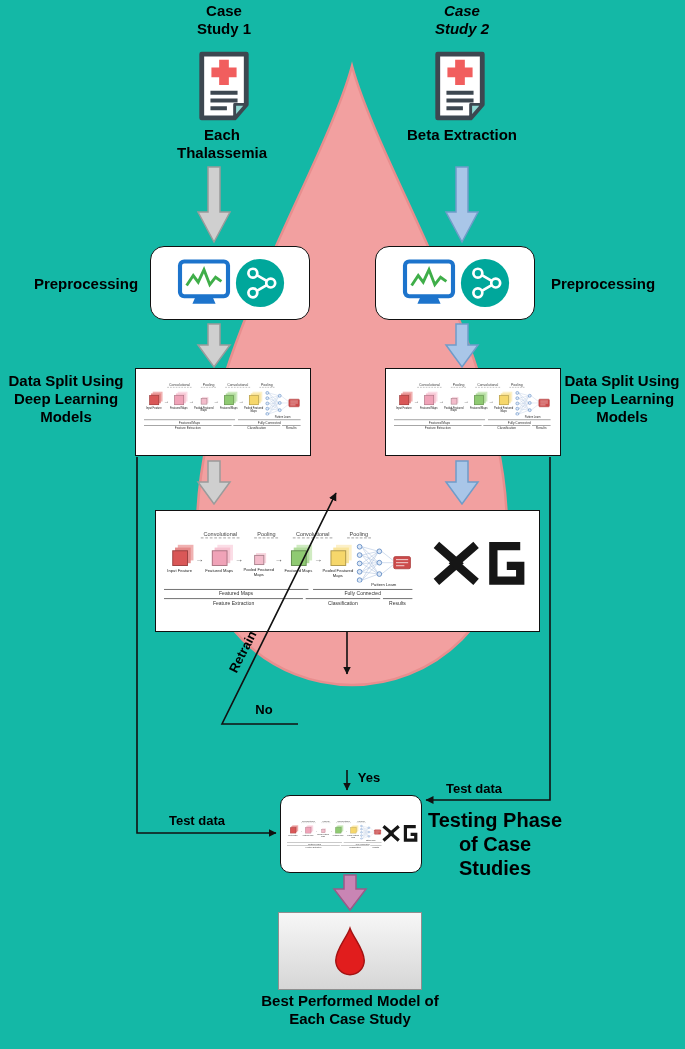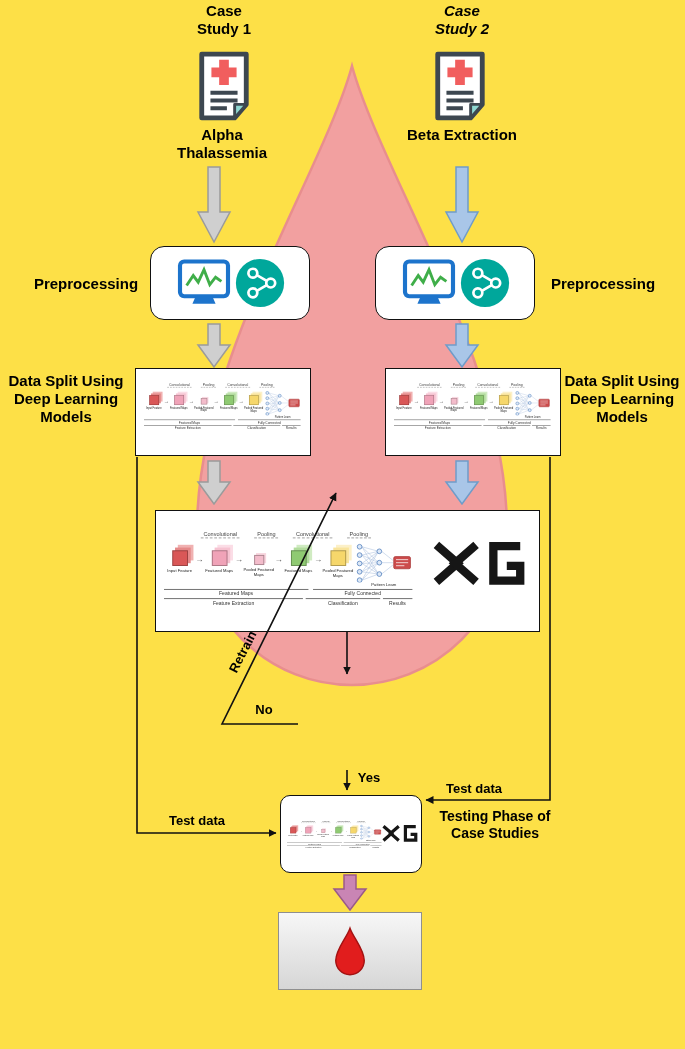--- a/index.html
+++ b/index.html
@@ -1,23 +1,23 @@
 <!DOCTYPE html>
 <html><head>
 <meta charset="utf-8">
 <style>
   *{margin:0;padding:0;box-sizing:border-box;}
   body{background:#ffffff;font-family:"Liberation Sans",sans-serif;color:#000;}
-  #canvas{position:relative;width:685px;height:1049px;background:#fde047;overflow:hidden;}
+  #canvas{position:relative;width:685px;height:1049px;background:#14b8a6;overflow:hidden;}
   svg.layer{position:absolute;left:0;top:0;pointer-events:none;}
   #drop-layer{z-index:0;}
   #connector-layer{z-index:3;}
   .conn{fill:none;stroke:#111;stroke-width:1.6;marker-end:url(#ah);}
   .lbl{position:absolute;z-index:4;font-weight:bold;text-align:center;line-height:1.2;}
-  .fs15{font-size:15px;}.fs14{font-size:14px;}.fs13{font-size:13px;}
+  .fs15{font-size:15px;}.fs14{font-size:20px;}.fs13{font-size:13px;}
   .node{position:absolute;background:#fff;border:1.6px solid #111;z-index:2;overflow:hidden;}
   .round14{border-radius:14px;}.round10{border-radius:10px;}
   .icon-row{display:flex;align-items:center;justify-content:center;height:100%;gap:7px;}
   .blockarrow{position:absolute;z-index:2;}
   .ba-gray{fill:#CFCFCF;stroke:#9B9B9B;stroke-width:1.5;}
   .ba-blue{fill:#A9C6E8;stroke:#6F9CC9;stroke-width:1.5;}
   .ba-pink{fill:#C985B4;stroke:#9A5A88;stroke-width:1.5;}
   .docicon{position:absolute;z-index:2;}
   
   .diamond{position:absolute;z-index:2;width:102px;height:96px;}
@@ -84,21 +84,21 @@
     <path d="M26,10 h10 v8 h8 v10 h-8 v8 h-10 v-8 h-8 v-10 h8 Z" fill="#F15E5E"></path>
     <path d="M17,44 H45 M17,52 H45 M17,60 H34" stroke="#3D4750" stroke-width="4" fill="none"></path>
   </svg>
   <svg class="docicon" style="left:430px;top:50px;" width="60" height="72" viewBox="0 0 62 74">
     <path d="M8,4 H54 V56 L42,70 H8 Z" fill="#fff" stroke="#3D4750" stroke-width="5" stroke-linejoin="round"></path>
     <path d="M54,56 L42,56 L42,70 Z" fill="#8FD8D2" stroke="#3D4750" stroke-width="3" stroke-linejoin="round"></path>
     <path d="M26,10 h10 v8 h8 v10 h-8 v8 h-10 v-8 h-8 v-10 h8 Z" fill="#F15E5E"></path>
     <path d="M17,44 H45 M17,52 H45 M17,60 H34" stroke="#3D4750" stroke-width="4" fill="none"></path>
   </svg>
 
-  <div class="lbl fs15" style="left:162px;top:126px;width:120px;">Alpha Thalassemia</div>
+  <div class="lbl fs15" style="left:162px;top:126px;width:120px;">Each Thalassemia</div>
   <div class="lbl fs15" style="left:402px;top:126px;width:120px;">Beta Extraction</div>
 
   <svg class="blockarrow" style="left:196px;top:166px;" width="36" height="78" viewBox="0 0 36 78">
       <polygon class="ba-gray" points="12,1 24,1 24,46 34,46 18,76 2,46 12,46"></polygon>
     </svg>
   <svg class="blockarrow" style="left:444px;top:166px;" width="36" height="78" viewBox="0 0 36 78">
       <polygon class="ba-blue" points="12,1 24,1 24,46 34,46 18,76 2,46 12,46"></polygon>
     </svg>
 
   <div class="lbl fs15" style="left:23px;top:275px;width:126px;">Preprocessing</div>
@@ -441,14 +441,15 @@
 
   <svg class="blockarrow" style="left:332px;top:874px;" width="36" height="38" viewBox="0 0 36 38">
       <polygon class="ba-pink" points="12,1 24,1 24,15 34,15 18,36 2,15 12,15"></polygon>
     </svg>
 
   <div class="resultbox" style="left:278px;top:912px;width:144px;height:78px;">
     <svg width="38" height="52" viewBox="0 0 40 54">
       <path d="M20,3 C16.5,13 5,25.5 5,37 a15,15 0 0 0 30,0 C35,25.5 23.5,13 20,3 Z" fill="#E11D1D" stroke="#A31212" stroke-width="1.5"></path>
     </svg>
   </div>
+  <div class="lbl fs15" style="left:250px;top:992px;width:200px;">Best Performed Model of Each Case Study</div>
 
 </div>
 
 </body></html>

